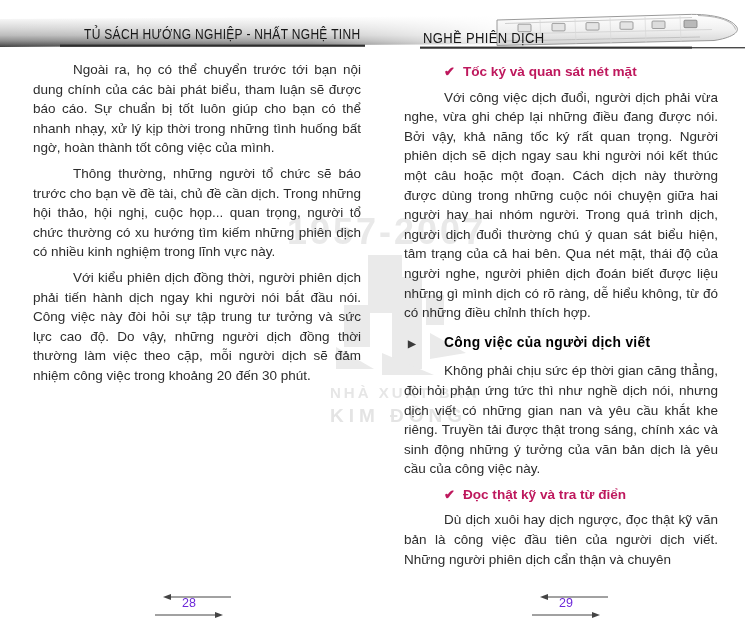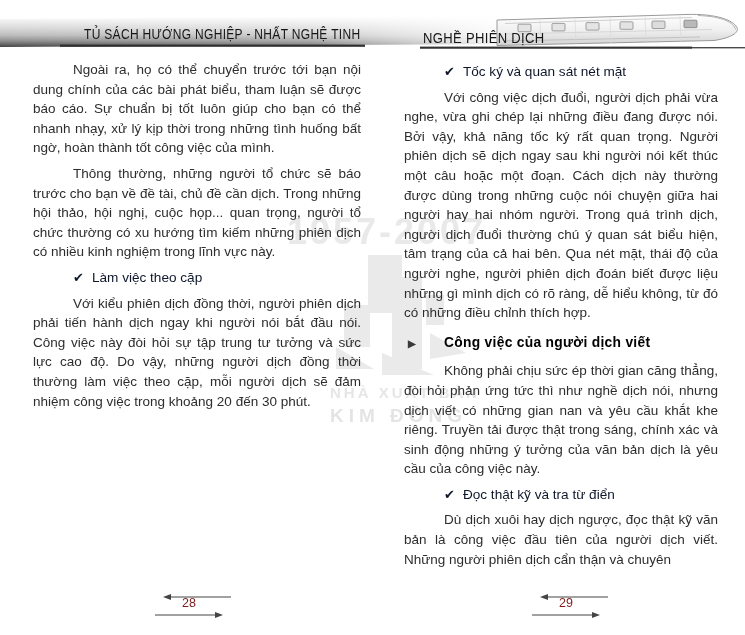--- a/index.html
+++ b/index.html
@@ -33,38 +33,38 @@
     position:absolute; left:45px; top:220px; font-size:19px; font-weight:bold;
     color:#e4e4e4; letter-spacing:5px; white-space:nowrap;
   }
 
   
   .col { position:absolute; z-index:1; font-size:13.5px; line-height:19.6px; }
   .col-left  { left:33px;  top:60px; width:328px; }
   .col-right { left:404px; top:57px; width:314px; }
   .col p { margin:0 0 6px 0; text-align:justify; text-indent:40px; color:#2d2d2d; }
 
-  .h-check { font-weight:normal; padding-left:40px; margin:5px 0 6px 0; font-size:13.6px; color:#0f172a; }
+  .h-check { font-weight:bold; padding-left:40px; margin:5px 0 6px 0; font-size:13.6px; color:#be185d; }
   .h-check .check { margin-right:8px; font-size:13px; }
 
   .h-tri {
     position:relative; padding-left:40px; margin:10px 0 9px 0;
     font-weight:bold; font-size:13.8px; letter-spacing:0.3px; color:#000;
   }
   .h-tri .tri { position:absolute; left:4px; top:1px; font-size:10px; color:#3a3a3a; }
 
   
   .pagenav { position:absolute; top:591px; width:80px; height:32px; z-index:1; }
   .pagenav-left  { left:153px; }
   .pagenav-right { left:530px; }
   .pagenav .arr-top { position:absolute; top:2px;  left:10px; }
   .pagenav .arr-bot { position:absolute; top:20px; left:2px; }
   .pn-num {
     position:absolute; top:5px; left:0; width:72px; text-align:center;
-    font-size:12.5px; color:#7f1d1d;
+    font-size:12.5px; color:#6d28d9;
   }
 </style>
 </head>
 <body>
 
 <div class="canvas">
 
   <div class="hdr">
     <svg width="745" height="58" viewBox="0 0 745 58" aria-hidden="true">
       <defs>
@@ -133,23 +133,20 @@
         <polygon points="100,78 136,98 100,104"></polygon>
       </g>
     </svg>
     <div class="wm-pub1">NHÀ XUẤT BẢN</div>
     <div class="wm-pub2">KIM ĐỒNG</div>
   </div>
 
   <section class="col col-left">
     <p>Ngoài ra, họ có thể chuyển trước tới bạn nội dung chính của các bài phát biểu, tham luận sẽ được báo cáo. Sự chuẩn bị tốt luôn giúp cho bạn có thể nhanh nhạy, xử lý kịp thời trong những tình huống bất ngờ, hoàn thành tốt công việc của mình.</p>
     <p>Thông thường, những người tổ chức sẽ báo trước cho bạn về đề tài, chủ đề cần dịch. Trong những hội thảo, hội nghị, cuộc họp... quan trọng, người tổ chức thường có xu hướng tìm kiếm những phiên dịch có nhiều kinh nghiệm trong lĩnh vực này.</p>
-    <div class="h-check">
-      <span class="check">✔</span><span>Làm việc theo cặp</span>
-    </div>
     <p>Với kiểu phiên dịch đồng thời, người phiên dịch phải tiến hành dịch ngay khi người nói bắt đầu nói. Công việc này đòi hỏi sự tập trung tư tưởng và sức lực cao độ. Do vậy, những người dịch đồng thời thường làm việc theo cặp, mỗi người dịch sẽ đảm nhiệm công việc trong khoảng 20 đến 30 phút.</p>
   </section>
 
   <section class="col col-right">
     <div class="h-check">
       <span class="check">✔</span><span>Tốc ký và quan sát nét mặt</span>
     </div>
     <p>Với công việc dịch đuổi, người dịch phải vừa nghe, vừa ghi chép lại những điều đang được nói. Bởi vậy, khả năng tốc ký rất quan trọng. Người phiên dịch sẽ dịch ngay sau khi người nói kết thúc một câu hoặc một đoạn. Cách dịch này thường được dùng trong những cuộc nói chuyện giữa hai người hay hai nhóm người.  Trong quá trình dịch, người dịch đuổi thường chú ý quan sát biểu hiện, tâm trạng của cả hai bên. Qua nét mặt, thái độ của người nghe, người phiên dịch đoán biết được liệu những gì mình dịch có rõ ràng, dễ hiểu không, từ đó có những điều chỉnh thích hợp.</p>
     <div class="h-tri">
       <span class="tri">▶</span><span>Công việc của người dịch viết</span>

